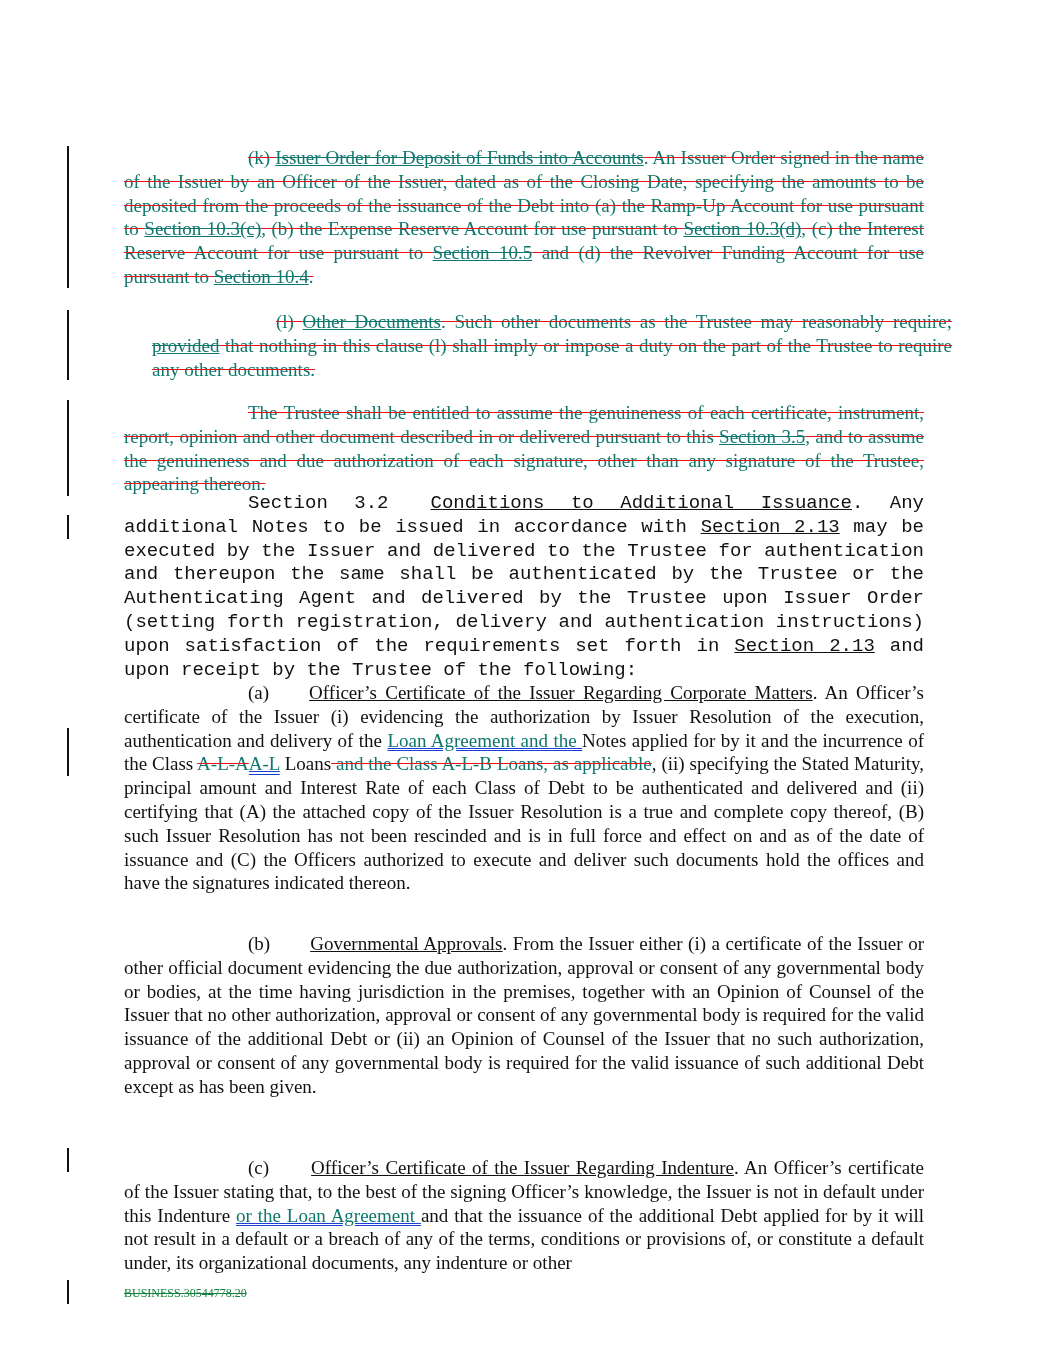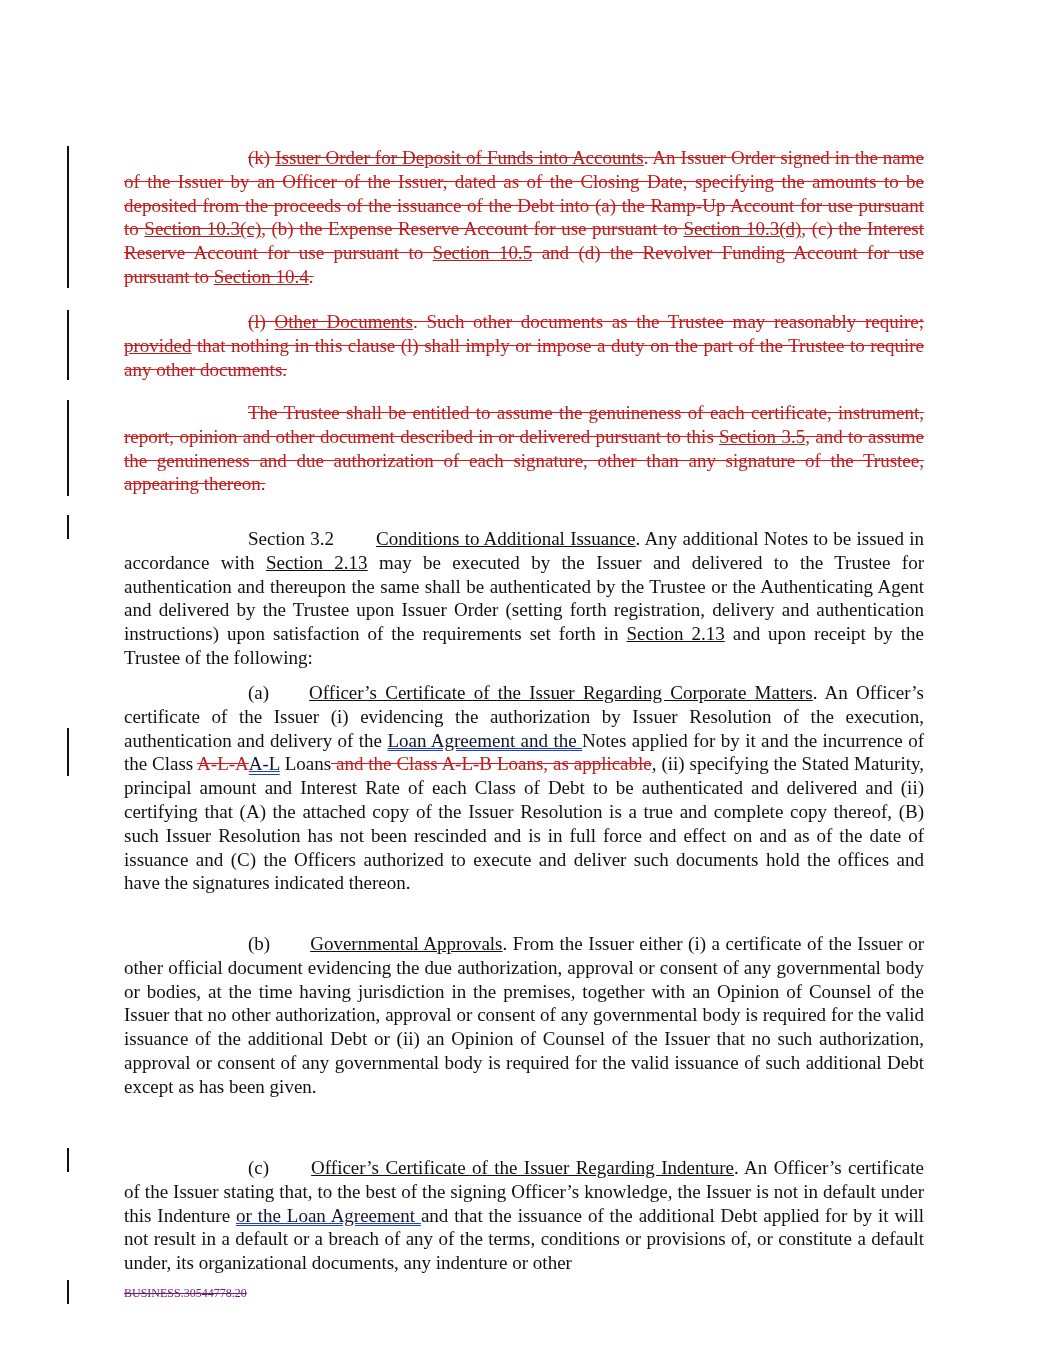--- a/index.html
+++ b/index.html
@@ -7,54 +7,54 @@
   .page {
     position: absolute; left: 0; top: 0; width: 1055px; height: 1365px;
     font-family: "Liberation Serif", serif; font-size: 19px; color: #111;
   }
   .para {
     position: absolute; left: 124px; width: 800px;
     line-height: 23.8px; text-align: justify; text-align-last: left;
   }
   .indent { display: inline-block; width: 124px; }
   .tab { display: inline-block; width: 42px; }
-  .del { color: #b91c1c; text-decoration: line-through; text-decoration-color: #e8141b; }
+  .del { color: #0f766e; text-decoration: line-through; text-decoration-color: #e8141b; }
   .del u, .u { text-decoration: underline; }
   .del .u { text-decoration: underline line-through; }
-  .ins { color: #0f172a; text-decoration: underline double; text-decoration-color: #1a3fd6; }
+  .ins { color: #0f766e; text-decoration: underline double; text-decoration-color: #1a3fd6; }
   .changebar { position: absolute; left: 67px; width: 2px; background: #111; }
   .pagenum { position: absolute; left: 0; width: 1055px; top: 1258px; text-align: center; font-size: 19px; }
-  .footer-id { position: absolute; left: 124px; top: 1286px; font-size: 12px; color: #701a75; text-decoration: line-through; }
+  .footer-id { position: absolute; left: 124px; top: 1286px; font-size: 12px; color: #15803d; text-decoration: line-through; }
 </style>
 </head>
 <body>
 
 <div class="page">
 
   <div class="changebar" style="top:146px;height:142px;"></div>
   <div class="changebar" style="top:310px;height:70px;"></div>
   <div class="changebar" style="top:400px;height:96px;"></div>
   <div class="changebar" style="top:515px;height:24px;"></div>
   <div class="changebar" style="top:728px;height:48px;"></div>
   <div class="changebar" style="top:1148px;height:24px;"></div>
   <div class="changebar" style="top:1280px;height:24px;"></div>
 
   <div class="para del" style="top:146px;">
     <span class="indent"></span><span>(k)</span> <span class="u">Issuer Order for Deposit of Funds into Accounts</span><span>.  An Issuer Order signed in the name of the Issuer by an Officer of the Issuer, dated as of the Closing Date, specifying the amounts to be deposited from the proceeds of the issuance of the Debt into (a) the Ramp-Up Account for use pursuant to </span><span class="u">Section 10.3(c)</span><span>, (b) the Expense Reserve Account for use pursuant to </span><span class="u">Section 10.3(d)</span><span>, (c) the Interest Reserve Account for use pursuant to </span><span class="u">Section 10.5</span><span> and (d) the Revolver Funding Account for use pursuant to </span><span class="u">Section 10.4</span><span>.</span>
   </div>
 
-  <div class="para del" style="top:310px;">
+  <div class="para del" style="top:310px;margin-left:28px;">
     <span class="indent"></span><span>(l)</span> <span class="u">Other Documents</span><span>.  Such other documents as the Trustee may reasonably require; </span><span class="u">provided</span><span> that nothing in this clause (l) shall imply or impose a duty on the part of the Trustee to require any other documents.</span>
   </div>
 
   <div class="para del" style="top:401px;">
     <span class="indent"></span><span>The Trustee shall be entitled to assume the genuineness of each certificate, instrument, report, opinion and other document described in or delivered pursuant to this </span><span class="u">Section 3.5</span><span>, and to assume the genuineness and due authorization of each signature, other than any signature of the Trustee, appearing thereon.</span>
   </div>
 
-  <div class="para" style="top:527px;">
+  <div class="para" style="top:492px;font-family:Liberation Mono, monospace;">
     <span class="indent"></span><span>Section 3.2</span><span class="tab" style="width:42px"></span><span class="u">Conditions to Additional Issuance</span><span>.  Any additional Notes to be issued in accordance with </span><span class="u">Section 2.13</span><span> may be executed by the Issuer and delivered to the Trustee for authentication and thereupon the same shall be authenticated by the Trustee or the Authenticating Agent and delivered by the Trustee upon Issuer Order (setting forth registration, delivery and authentication instructions) upon satisfaction of the requirements set forth in </span><span class="u">Section 2.13</span><span> and upon receipt by the Trustee of the following:</span>
   </div>
 
   <div class="para" style="top:681px;">
     <span class="indent"></span><span>(a)</span><span class="tab" style="width:40px"></span><span class="u">Officer’s Certificate of the Issuer Regarding Corporate Matters</span><span>.  An Officer’s certificate of the Issuer (i) evidencing the authorization by Issuer Resolution of the execution, authentication and delivery of the </span><span class="ins">Loan Agreement and the </span><span>Notes applied for by it and the incurrence of the Class </span><span class="del">A-L-A</span><span class="ins">A-L</span><span> Loans</span><span class="del"> and the Class A-L-B Loans, as applicable</span><span>, (ii) specifying the Stated Maturity, principal amount and Interest Rate of each Class of Debt to be authenticated and delivered and (ii) certifying that (A) the attached copy of the Issuer Resolution is a true and complete copy thereof, (B) such Issuer Resolution has not been rescinded and is in full force and effect on and as of the date of issuance and (C) the Officers authorized to execute and deliver such documents hold the offices and have the signatures indicated thereon.</span>
   </div>
 
   <div class="para" style="top:915px;margin-top:17px;">
     <span class="indent"></span><span>(b)</span><span class="tab" style="width:40px"></span><span class="u">Governmental Approvals</span><span>.  From the Issuer either (i) a certificate of the Issuer or other official document evidencing the due authorization, approval or consent of any governmental body or bodies, at the time having jurisdiction in the premises, together with an Opinion of Counsel of the Issuer that no other authorization, approval or consent of any governmental body is required for the valid issuance of the additional Debt or (ii) an Opinion of Counsel of the Issuer that no such authorization, approval or consent of any governmental body is required for the valid issuance of such additional Debt except as has been given.</span>
   </div>

